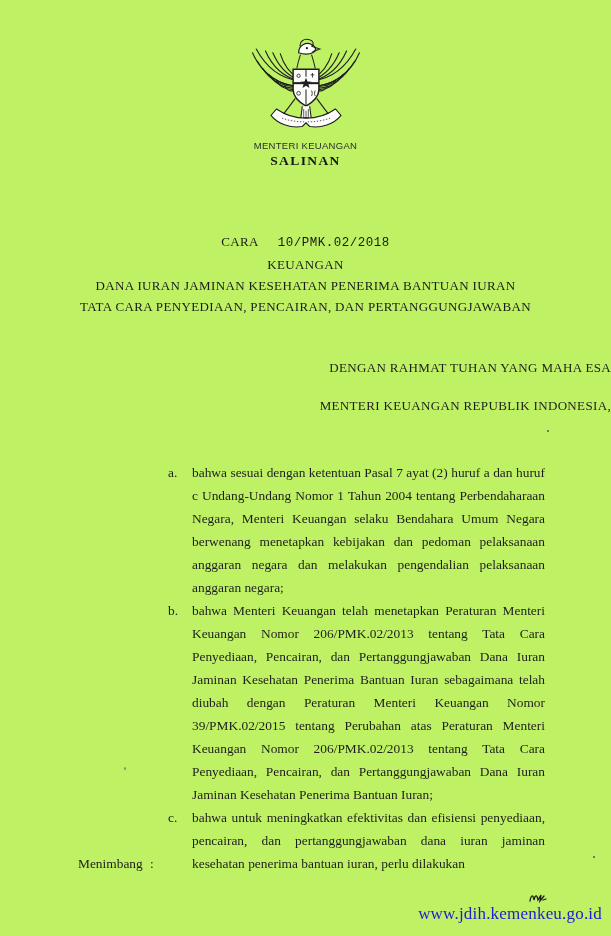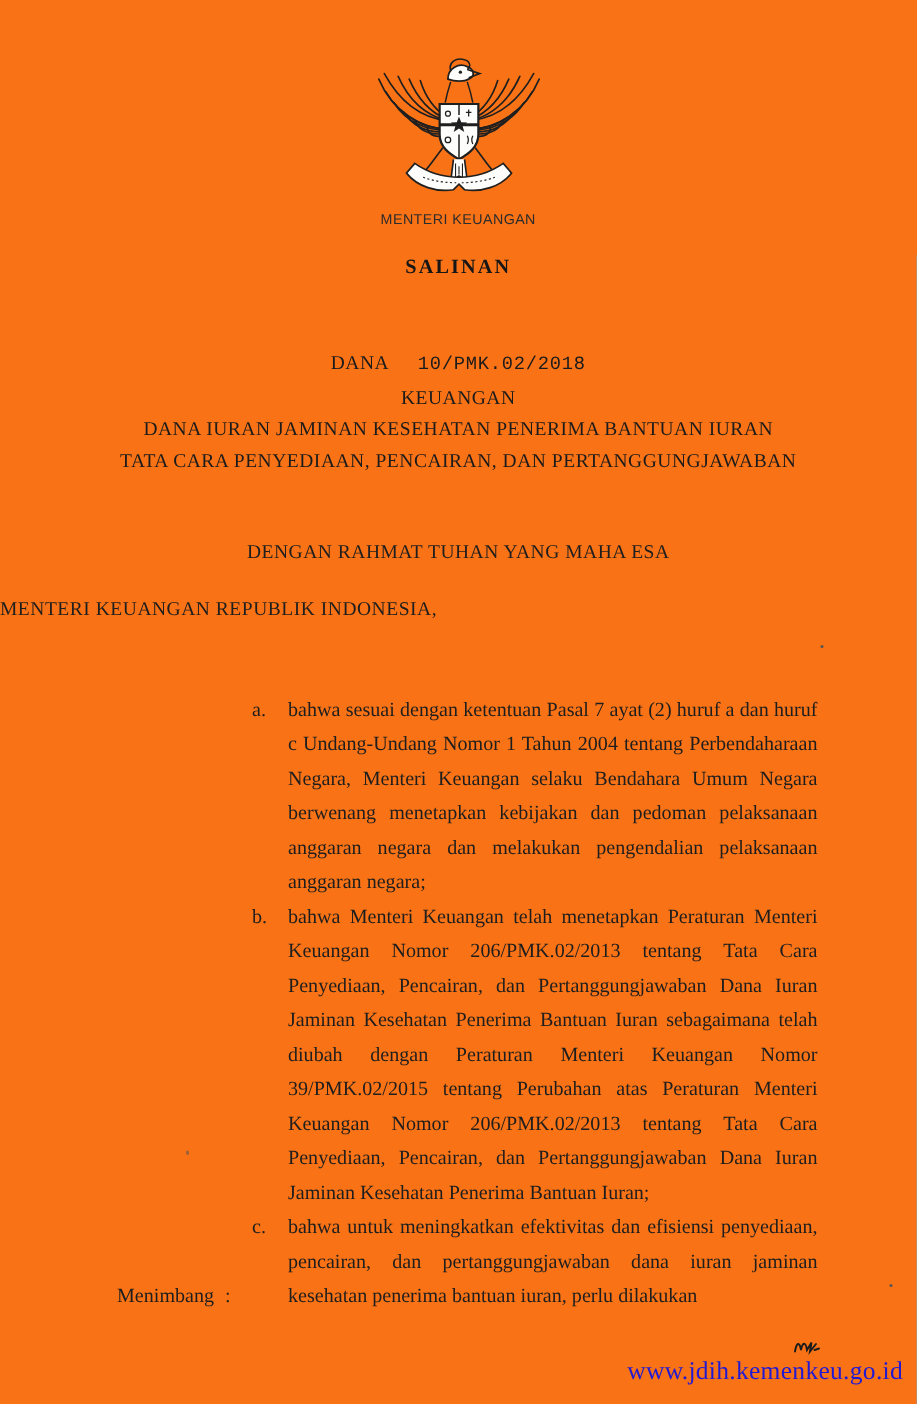--- a/index.html
+++ b/index.html
@@ -1,34 +1,34 @@
 <!DOCTYPE html>
 <html><head>
 <meta charset="utf-8">
 <style>
   html,body{margin:0;padding:0;background:#9a9a9a;}
   .page{
-    width:611px;height:936px;background:#f97316;position:relative;
+    width:611px;height:936px;background:#bef264;position:relative;
     margin:0 auto;overflow:hidden;
     font-family:"Liberation Serif","DejaVu Serif",serif;color:#1e1e1e;
   }
   
   .letterhead{position:absolute;top:38px;left:0;width:100%;text-align:center;}
   .emblem{display:inline-block;line-height:0;}
   .ministry{margin-top:4px;font-family:"Liberation Sans","DejaVu Sans",sans-serif;
     font-size:9.5px;line-height:12px;letter-spacing:.3px;color:#2c2c2c;}
-  .salinan{margin-top:17px;font-size:13.5px;font-weight:bold;letter-spacing:1.4px;color:#161616;}
+  .salinan{margin-top:1px;font-size:13.5px;font-weight:bold;letter-spacing:1.4px;color:#161616;}
   
   .title-block{position:absolute;top:231px;left:0;width:100%;text-align:center;
     font-size:13px;line-height:21px;letter-spacing:.35px;color:#1b1b1b;}
   .nomor-value{font-family:"Liberation Mono","DejaVu Sans Mono",monospace;
     font-size:12.5px;letter-spacing:.5px;margin-left:19px;text-align:center;}
-  .invocation{position:absolute;top:360px;left:0;width:100%;text-align:center;
+  .invocation{position:absolute;top:360px;left:0;width:100%;text-align:right;
     font-size:13px;letter-spacing:.35px;}
-  .authority{position:absolute;top:398px;left:0;width:100%;text-align:left;
+  .authority{position:absolute;top:398px;left:0;width:100%;text-align:right;
     font-size:13px;letter-spacing:.35px;}
   
   .considerations{position:absolute;top:461px;left:78px;right:66px;
     display:flex;align-items:flex-end;font-size:13.4px;line-height:23px;}
   .m-label{width:70px;flex:0 0 70px;}
   .m-colon{width:18px;flex:0 0 18px;text-align:left;padding-left:2px;}
   .m-items{flex:1;}
   .m-item{display:flex;align-items:flex-start;}
   .m-letter{width:24px;flex:0 0 24px;}
   .m-text{flex:1;text-align:justify;text-justify:inter-word;}
@@ -104,21 +104,21 @@
       </svg>
     </span>
     <div class="ministry">
       <div>MENTERI KEUANGAN</div>
     </div>
     <div class="salinan">SALINAN</div>
   </div>
 
   <div class="title-block">
     <div>
-      <span>DANA</span><span class="nomor-value">10/PMK.02/2018</span>
+      <span>CARA</span><span class="nomor-value">10/PMK.02/2018</span>
     </div>
     <div>KEUANGAN</div>
     <div>DANA IURAN JAMINAN KESEHATAN PENERIMA BANTUAN IURAN</div>
     <div>TATA CARA PENYEDIAAN, PENCAIRAN, DAN PERTANGGUNGJAWABAN</div>
   </div>
 
   <div class="invocation">DENGAN RAHMAT TUHAN YANG MAHA ESA</div>
   <div class="authority">MENTERI KEUANGAN REPUBLIK INDONESIA,</div>
 
   <div class="considerations">

